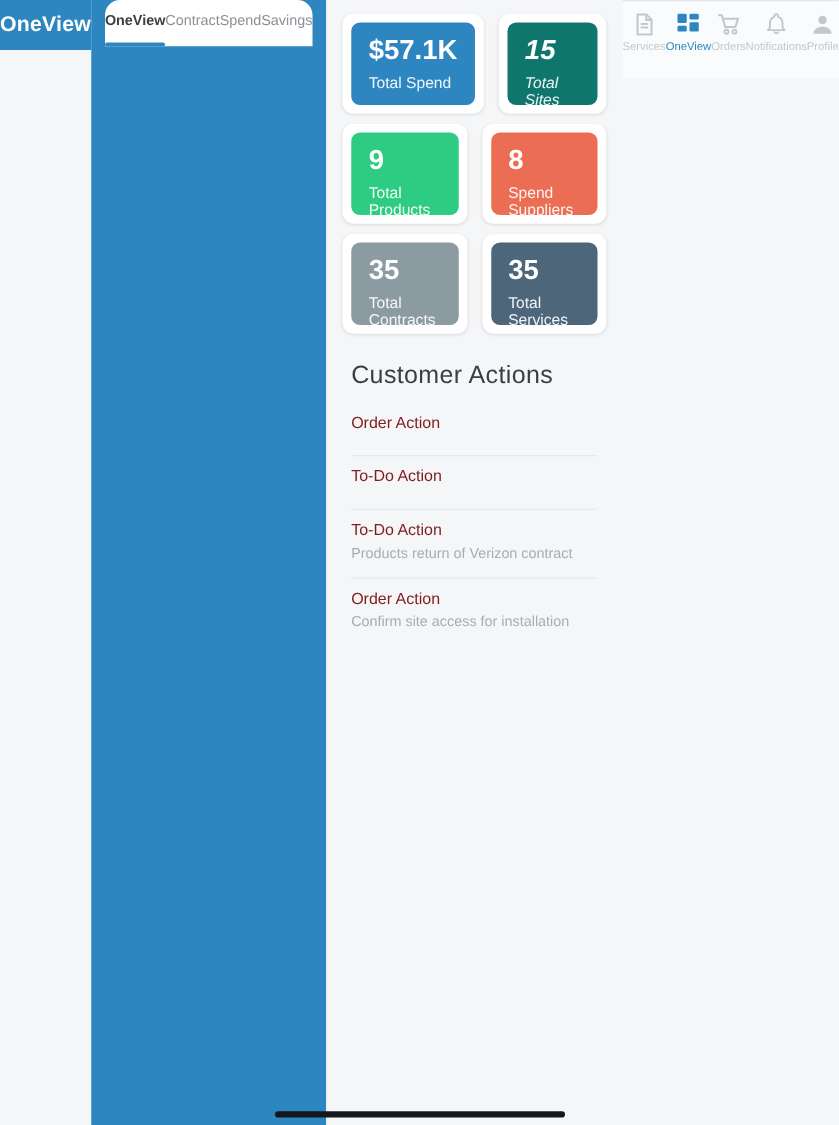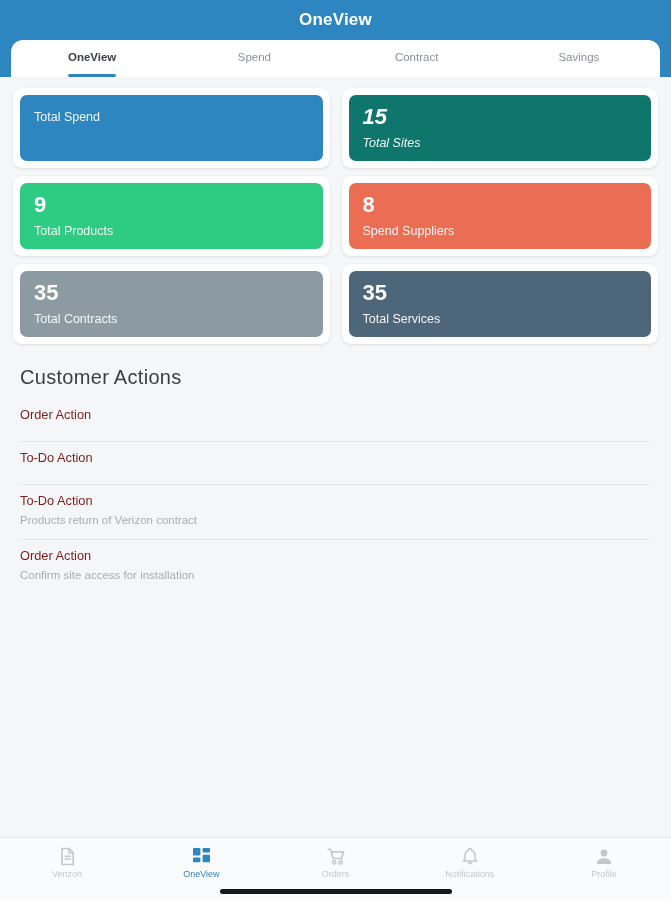--- a/index.html
+++ b/index.html
@@ -12,21 +12,20 @@
     background: #f5f6f8;
     font-family: "Liberation Sans", sans-serif;
     overflow: hidden;
   }
   .app {
     position: relative;
     width: 671px;
     height: 900px;
     background: #f5f6f8;
     display: flex;
-    flex-direction: column;
   }
 
   
   .header {
     height: 40px;
     background: #2e86c0;
     display: flex;
     align-items: center;
     justify-content: center;
     flex: 0 0 auto;
@@ -200,36 +199,37 @@
     <div class="header-title">OneView</div>
   </div>
 
   <div class="tabbar-wrap">
     <div class="tabbar">
       <div class="tab active">
         <span class="tab-label">OneView</span>
         <span class="tab-underline"></span>
       </div>
       <div class="tab">
+        <span class="tab-label">Contract</span>
+      </div>
+      <div class="tab">
         <span class="tab-label">Spend</span>
-      </div>
-      <div class="tab">
-        <span class="tab-label">Contract</span>
       </div>
       <div class="tab">
         <span class="tab-label">Savings</span>
       </div>
     </div>
   </div>
 
   <div class="content">
 
     <div class="card-row">
       <div class="card-outer">
         <div class="card-inner" style="background: rgb(46, 134, 192);">
+          <div class="card-value">$57.1K</div>
           <div class="card-label">Total Spend</div>
         </div>
       </div>
       <div class="card-outer">
         <div class="card-inner" style="background: #0f766e; font-style: italic;">
           <div class="card-value">15</div>
           <div class="card-label">Total Sites</div>
         </div>
       </div>
     </div>
@@ -288,21 +288,21 @@
   <div class="bottomnav">
 
     <div class="navitem">
       <span class="nav-icon">
         <svg width="17" height="19" viewBox="0 0 17 19">
           <path d="M3 1.5h7l4.2 4.2V17.5H3z" fill="none" stroke="#c3c7cb" stroke-width="1.6"></path>
           <path d="M10 1.6v4.4h4.3" fill="none" stroke="#c3c7cb" stroke-width="1.6"></path>
           <path d="M5.6 9.2h6M5.6 12h6" stroke="#c3c7cb" stroke-width="1.5"></path>
         </svg>
       </span>
-      <span class="nav-label">Verizon</span>
+      <span class="nav-label">Services</span>
     </div>
 
     <div class="navitem active">
       <span class="nav-icon">
         <svg width="19" height="19" viewBox="0 0 19 19">
           <rect x="1" y="1" width="7.4" height="7.4" rx="1" fill="#2e86c0"></rect>
           <rect x="10.6" y="1" width="7.4" height="4.6" rx="1" fill="#2e86c0"></rect>
           <rect x="1" y="10.6" width="7.4" height="4.6" rx="1" fill="#2e86c0"></rect>
           <rect x="10.6" y="7.8" width="7.4" height="7.4" rx="1" fill="#2e86c0"></rect>
         </svg>

